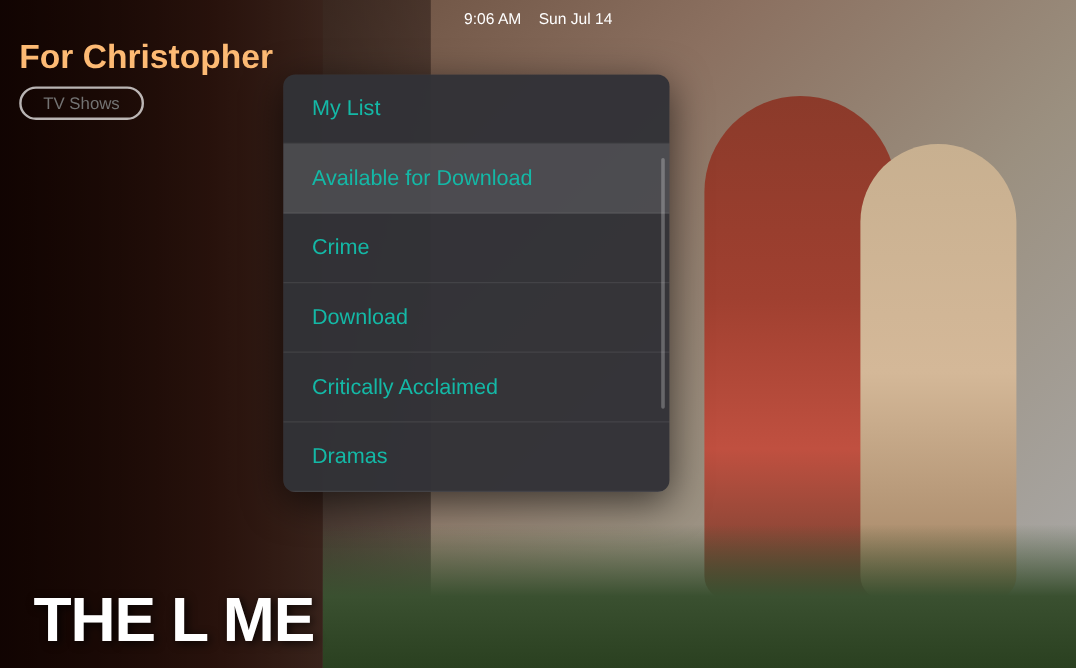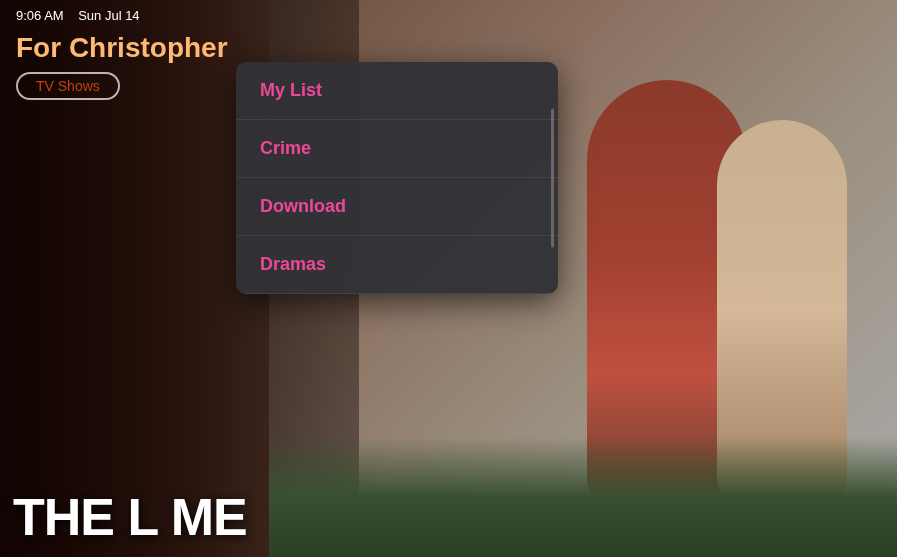--- a/index.html
+++ b/index.html
@@ -77,21 +77,21 @@
     }
 
     
     .top-bar {
       position: absolute;
       top: 0; left: 0;
       width: 100%;
       padding: 8px 16px;
       display: flex;
       align-items: center;
-      justify-content: flex-start;
+      justify-content: center;
       z-index: 10;
     }
 
     .time-date {
       color: #ffffff;
       font-size: 13px;
       font-weight: 400;
     }
 
     
@@ -112,32 +112,32 @@
       left: 16px;
       display: flex;
       gap: 10px;
       z-index: 10;
     }
 
     .nav-pill {
       border: 2px solid rgba(255,255,255,0.7);
       border-radius: 20px;
       padding: 4px 18px;
-      color: #c2410c;
+      color: #737373;
       font-size: 14px;
       font-weight: 500;
       cursor: pointer;
       background: transparent;
     }
 
     
     .big-title {
       position: absolute;
       bottom: 10px;
-      left: 13px;
+      left: 28px;
       color: #ffffff;
       font-size: 52px;
       font-weight: 900;
       letter-spacing: -1px;
       z-index: 10;
       text-shadow: 2px 2px 8px rgba(0,0,0,0.8);
     }
 
     
     .dropdown-menu {
@@ -147,23 +147,23 @@
       width: 322px;
       background: rgba(50, 50, 55, 0.97);
       border-radius: 10px;
       z-index: 20;
       overflow: hidden;
       box-shadow: 0 8px 32px rgba(0,0,0,0.6);
     }
 
     .dropdown-item {
       padding: 18px 24px;
-      color: #ec4899;
+      color: #14b8a6;
       font-size: 18px;
-      font-weight: 700;
+      font-weight: 400;
       cursor: pointer;
       border-bottom: 1px solid rgba(255,255,255,0.08);
       transition: background 0.15s;
     }
 
     .dropdown-item:last-child {
       border-bottom: none;
     }
 
     .dropdown-item.highlighted {
@@ -203,17 +203,19 @@
 <h1 class="page-title">For Christopher</h1>
 
 <div class="nav-pills">
   <div class="nav-pill">TV Shows</div>
 </div>
 
 <div class="big-title">THE L     ME</div>
 
 <div class="dropdown-menu">
   <div class="dropdown-item">My List</div>
+  <div class="dropdown-item highlighted">Available for Download</div>
   <div class="dropdown-item">Crime</div>
   <div class="dropdown-item">Download</div>
+  <div class="dropdown-item">Critically Acclaimed</div>
   <div class="dropdown-item">Dramas</div>
   <div class="dropdown-scrollbar"></div>
 </div>
 
 </body></html>

